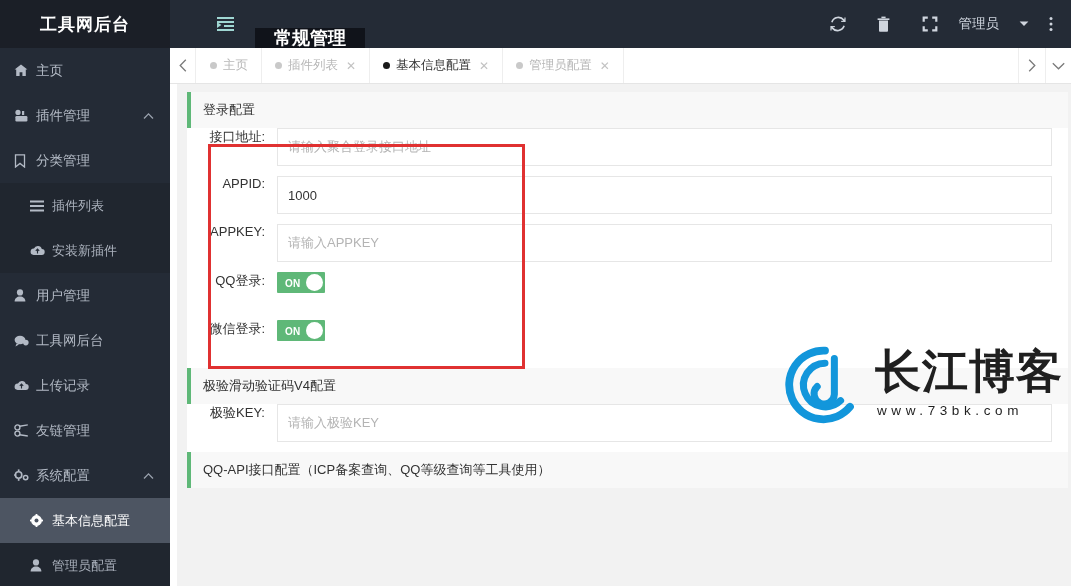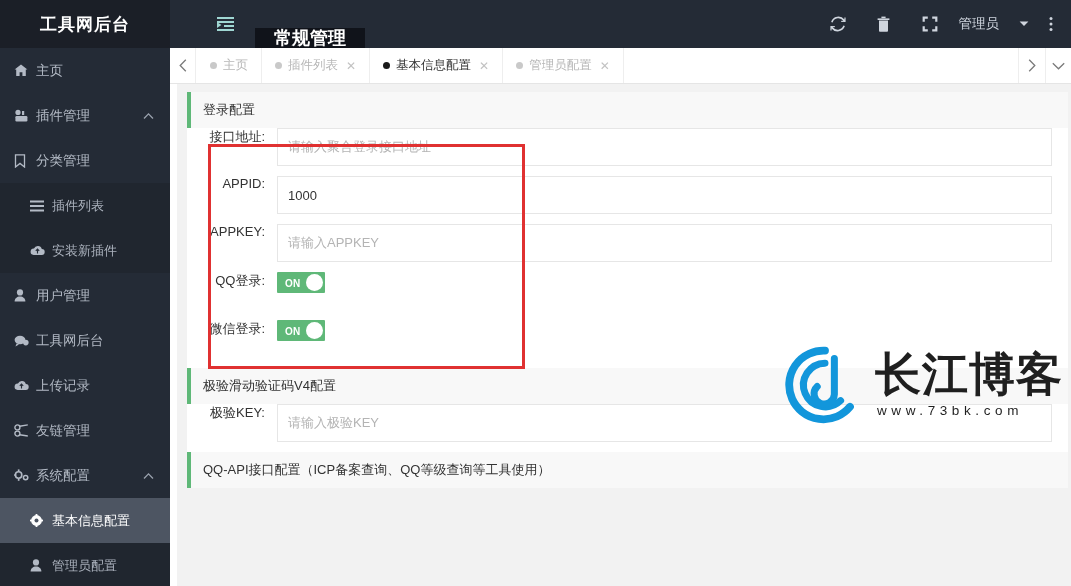--- a/index.html
+++ b/index.html
@@ -231,21 +231,21 @@
     display: flex; align-items: center;
     gap: 10px;
     pointer-events: none;
     z-index: 9;
   }
   .wm-mark { width: 80px; height: 78px; }
   .wm-text { display: flex; flex-direction: column; }
   .wm-cn {
     font-size: 46px; font-weight: bold; color: #1f1f1f;
     line-height: 1; letter-spacing: 1px;
-    font-family: Liberation Serif, serif;
+    font-family: Liberation Mono, monospace;
   }
   .wm-url {
     font-size: 13.5px; color: #1f1f1f; letter-spacing: 4.6px;
     margin-top: 5px; padding-left: 2px;
     font-family: "Liberation Sans", sans-serif;
   }
   svg { display: block; }
 </style>
 </head>
 <body>

